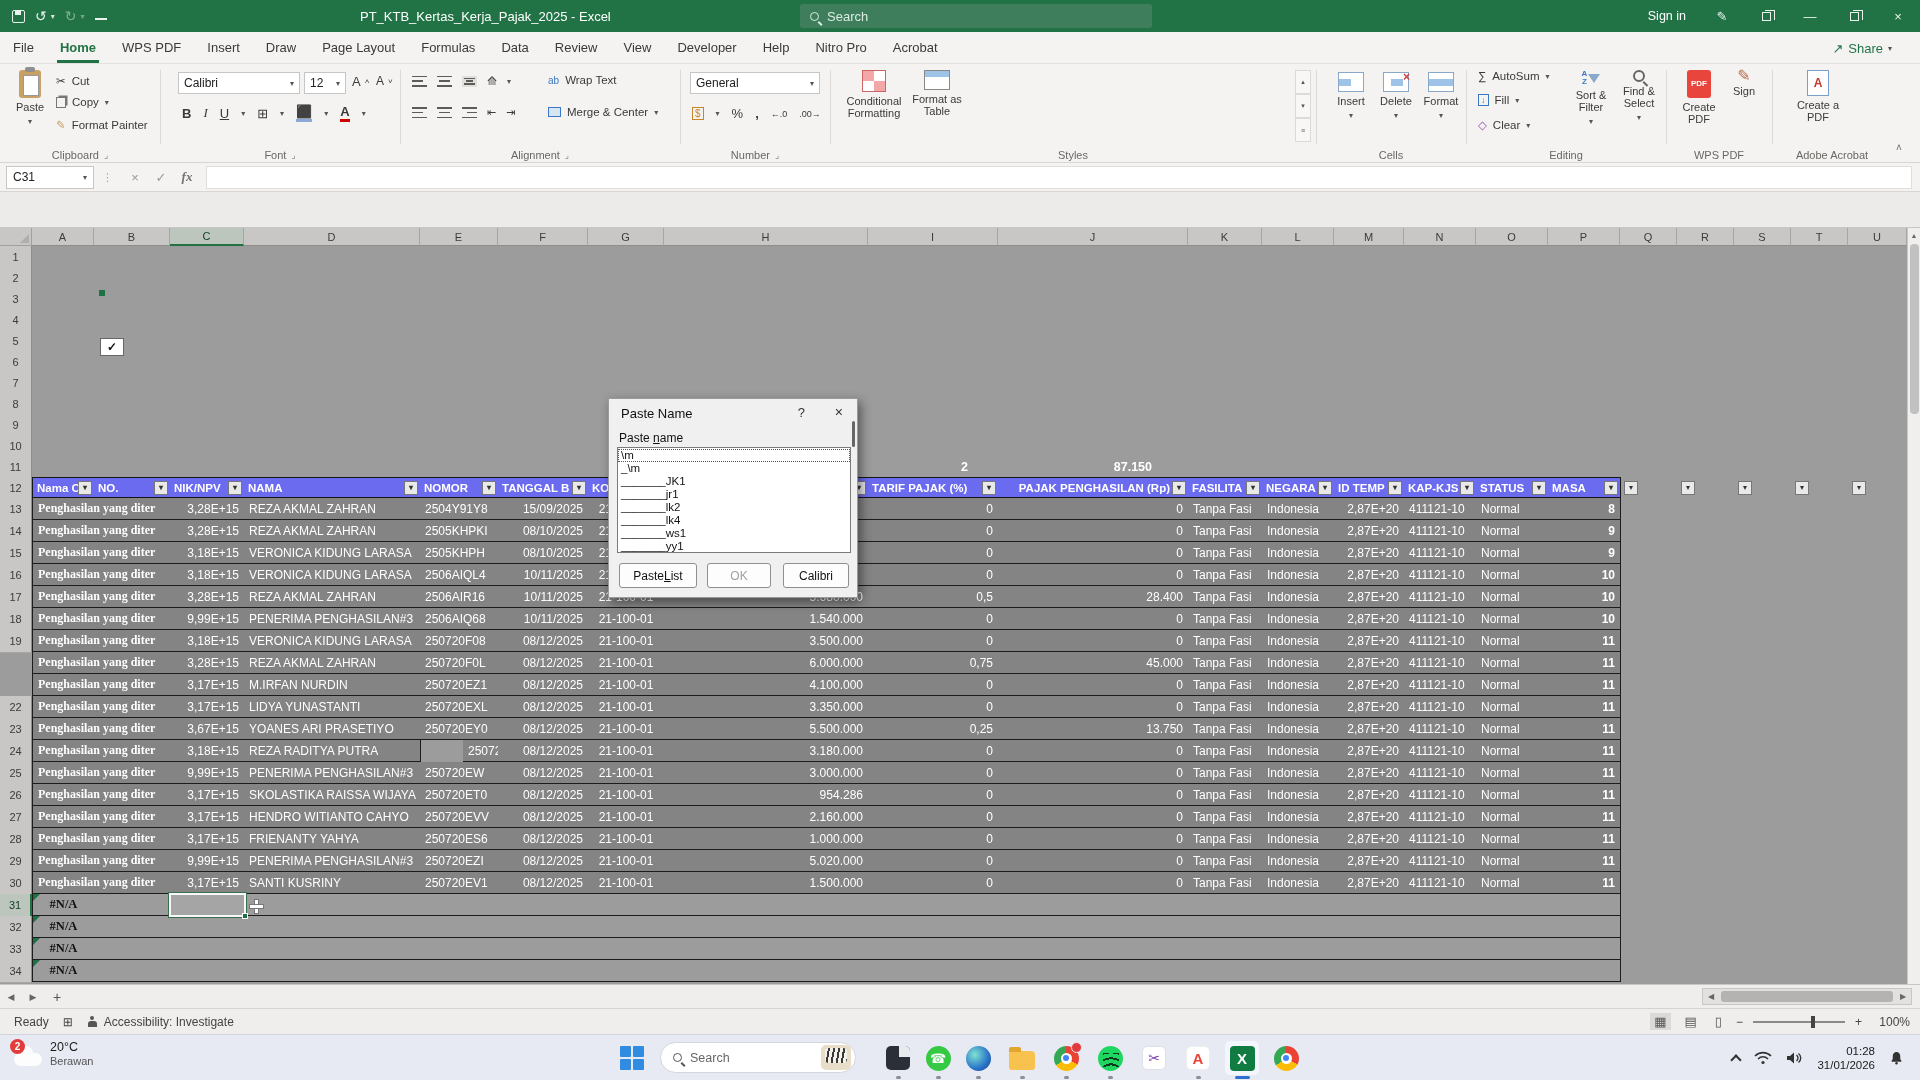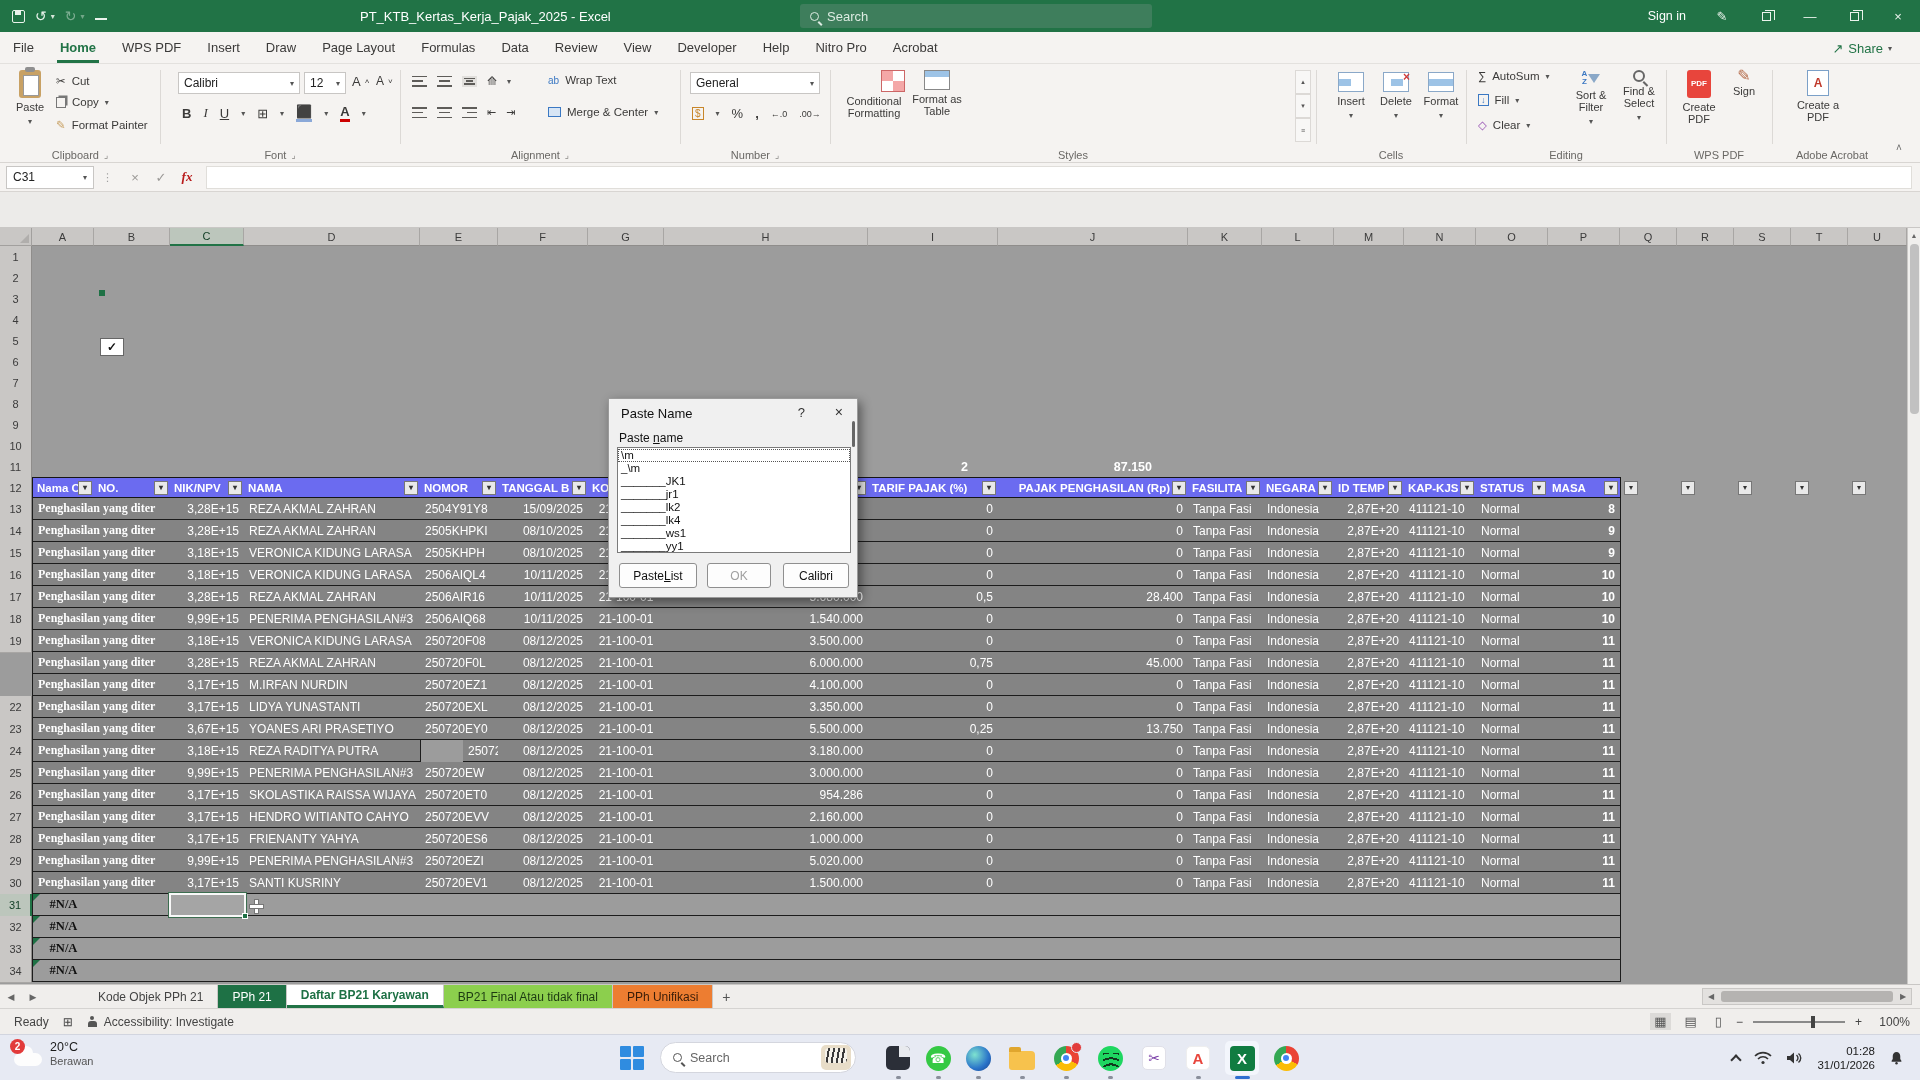--- a/index.html
+++ b/index.html
@@ -71,21 +71,21 @@
   .pdf-ic{width:24px;height:28px;background:#e8453c;border-radius:3px;color:#fff;font-size:8px;font-weight:bold;display:flex;align-items:center;justify-content:center;}
   .sign-ic{font-size:16px;color:#b56b4a;}
   .apdf-ic{width:22px;height:26px;background:#fff;border:1px solid #7ba0c8;color:#c0392b;font-weight:bold;font-size:12px;display:flex;align-items:center;justify-content:center;}
   .collapse{position:absolute;left:1896px;top:78px;font-size:10px;color:#666;}
 
   
   .fbar{position:absolute;left:0;top:163px;width:1920px;height:29px;background:#f5f3f1;display:flex;align-items:center;border-bottom:1px solid #d8d5d2;}
   .namebox{width:88px;height:23px;margin-left:6px;background:#fff;border:1px solid #c8c6c4;display:flex;align-items:center;justify-content:space-between;padding:0 6px;font-size:12px;}
   .fdots{color:#a0a0a0;margin:0 8px;font-size:11px;letter-spacing:1px;}
   .fico{width:26px;text-align:center;color:#9a9896;font-size:13px;}
-  .fico.fx{color:#b91c1c;font-style:italic;font-family:"Liberation Serif",serif;font-weight:bold;}
+  .fico.fx{color:#737373;font-style:italic;font-family:"Liberation Serif",serif;font-weight:bold;}
   .finput{flex:1;height:23px;background:#fff;border:1px solid #e0deda;margin:0 8px 0 6px;}
   .band{position:absolute;left:0;top:192px;width:1920px;height:36px;background:#ecebe9;border-bottom:1px solid #c9c7c5;}
 
   
   #grid{position:absolute;left:0;top:228px;width:1920px;height:756px;background:#9c9c9c;overflow:hidden;}
   .corner{position:absolute;width:32px;height:18px;background:#c9c7c5;border-right:1px solid #a2a09e;border-bottom:1px solid #a2a09e;}
   .corner:after{content:"";position:absolute;right:2px;bottom:2px;border-left:9px solid transparent;border-bottom:9px solid #b0aeac;}
   .ch{position:absolute;top:0;height:18px;background:#c9c7c5;border-right:1px solid #a8a6a4;border-bottom:1px solid #8f8d8b;
       display:flex;align-items:center;justify-content:center;font-size:11px;color:#3b3b3b;}
   .ch.sel{background:#bcc6bc;border-bottom:2px solid #217346;color:#0f3d24;}
@@ -394,21 +394,21 @@
       <b>,</b>
       <span style="font-size:9px;">←.0</span>
       <span style="font-size:9px;">.00→</span>
     </div>
     <div class="glabel" style="left:680px;width:150px;">
       <span>Number</span>
         <span class="launch">⌟</span>
     </div>
     <div class="rsep" style="left:830px;"></div>
 
-    <div class="bigbtn" style="left:843px;top:6px;width:62px;align-items:flex-end;">
+    <div class="bigbtn" style="left:843px;top:6px;width:62px;">
       <span class="cf-ic">
           <i></i>
           <i></i>
           <i></i>
           <i></i>
         </span>
       <span>Conditional Formatting</span>
     </div>
     <div class="bigbtn" style="left:908px;top:6px;width:58px;">
       <span class="fat-ic"></span>
@@ -1069,27 +1069,20 @@
         <span class="u">L</span>
         <span>ist</span>
     </div>
     <div class="dbtn disabled" style="left:98px;width:64px;">OK</div>
     <div class="dbtn" style="left:174px;width:66px;">Calibri</div>
   </div>
 
   <div class="tabsbar">
     <div class="tnav">◀</div>
     <div class="tnav">▶</div>
-    <div id="sheet-tabs" style="display:flex;margin-left:40px;">
-        <div class="stab plain">Kode Objek PPh 21</div>
-        <div class="stab darkgreen">PPh 21</div>
-        <div class="stab active">Daftar BP21 Karyawan</div>
-        <div class="stab green">BP21 Final Atau tidak final</div>
-        <div class="stab orange">PPh Unifikasi</div>
-      </div>
     <div class="addsheet">+</div>
     <div class="hscroll">
       <div class="ar">◀</div>
       <div class="thumb"></div>
       <div class="ar">▶</div>
     </div>
   </div>
 
   <div class="statusbar">
     <div class="sb-item">

